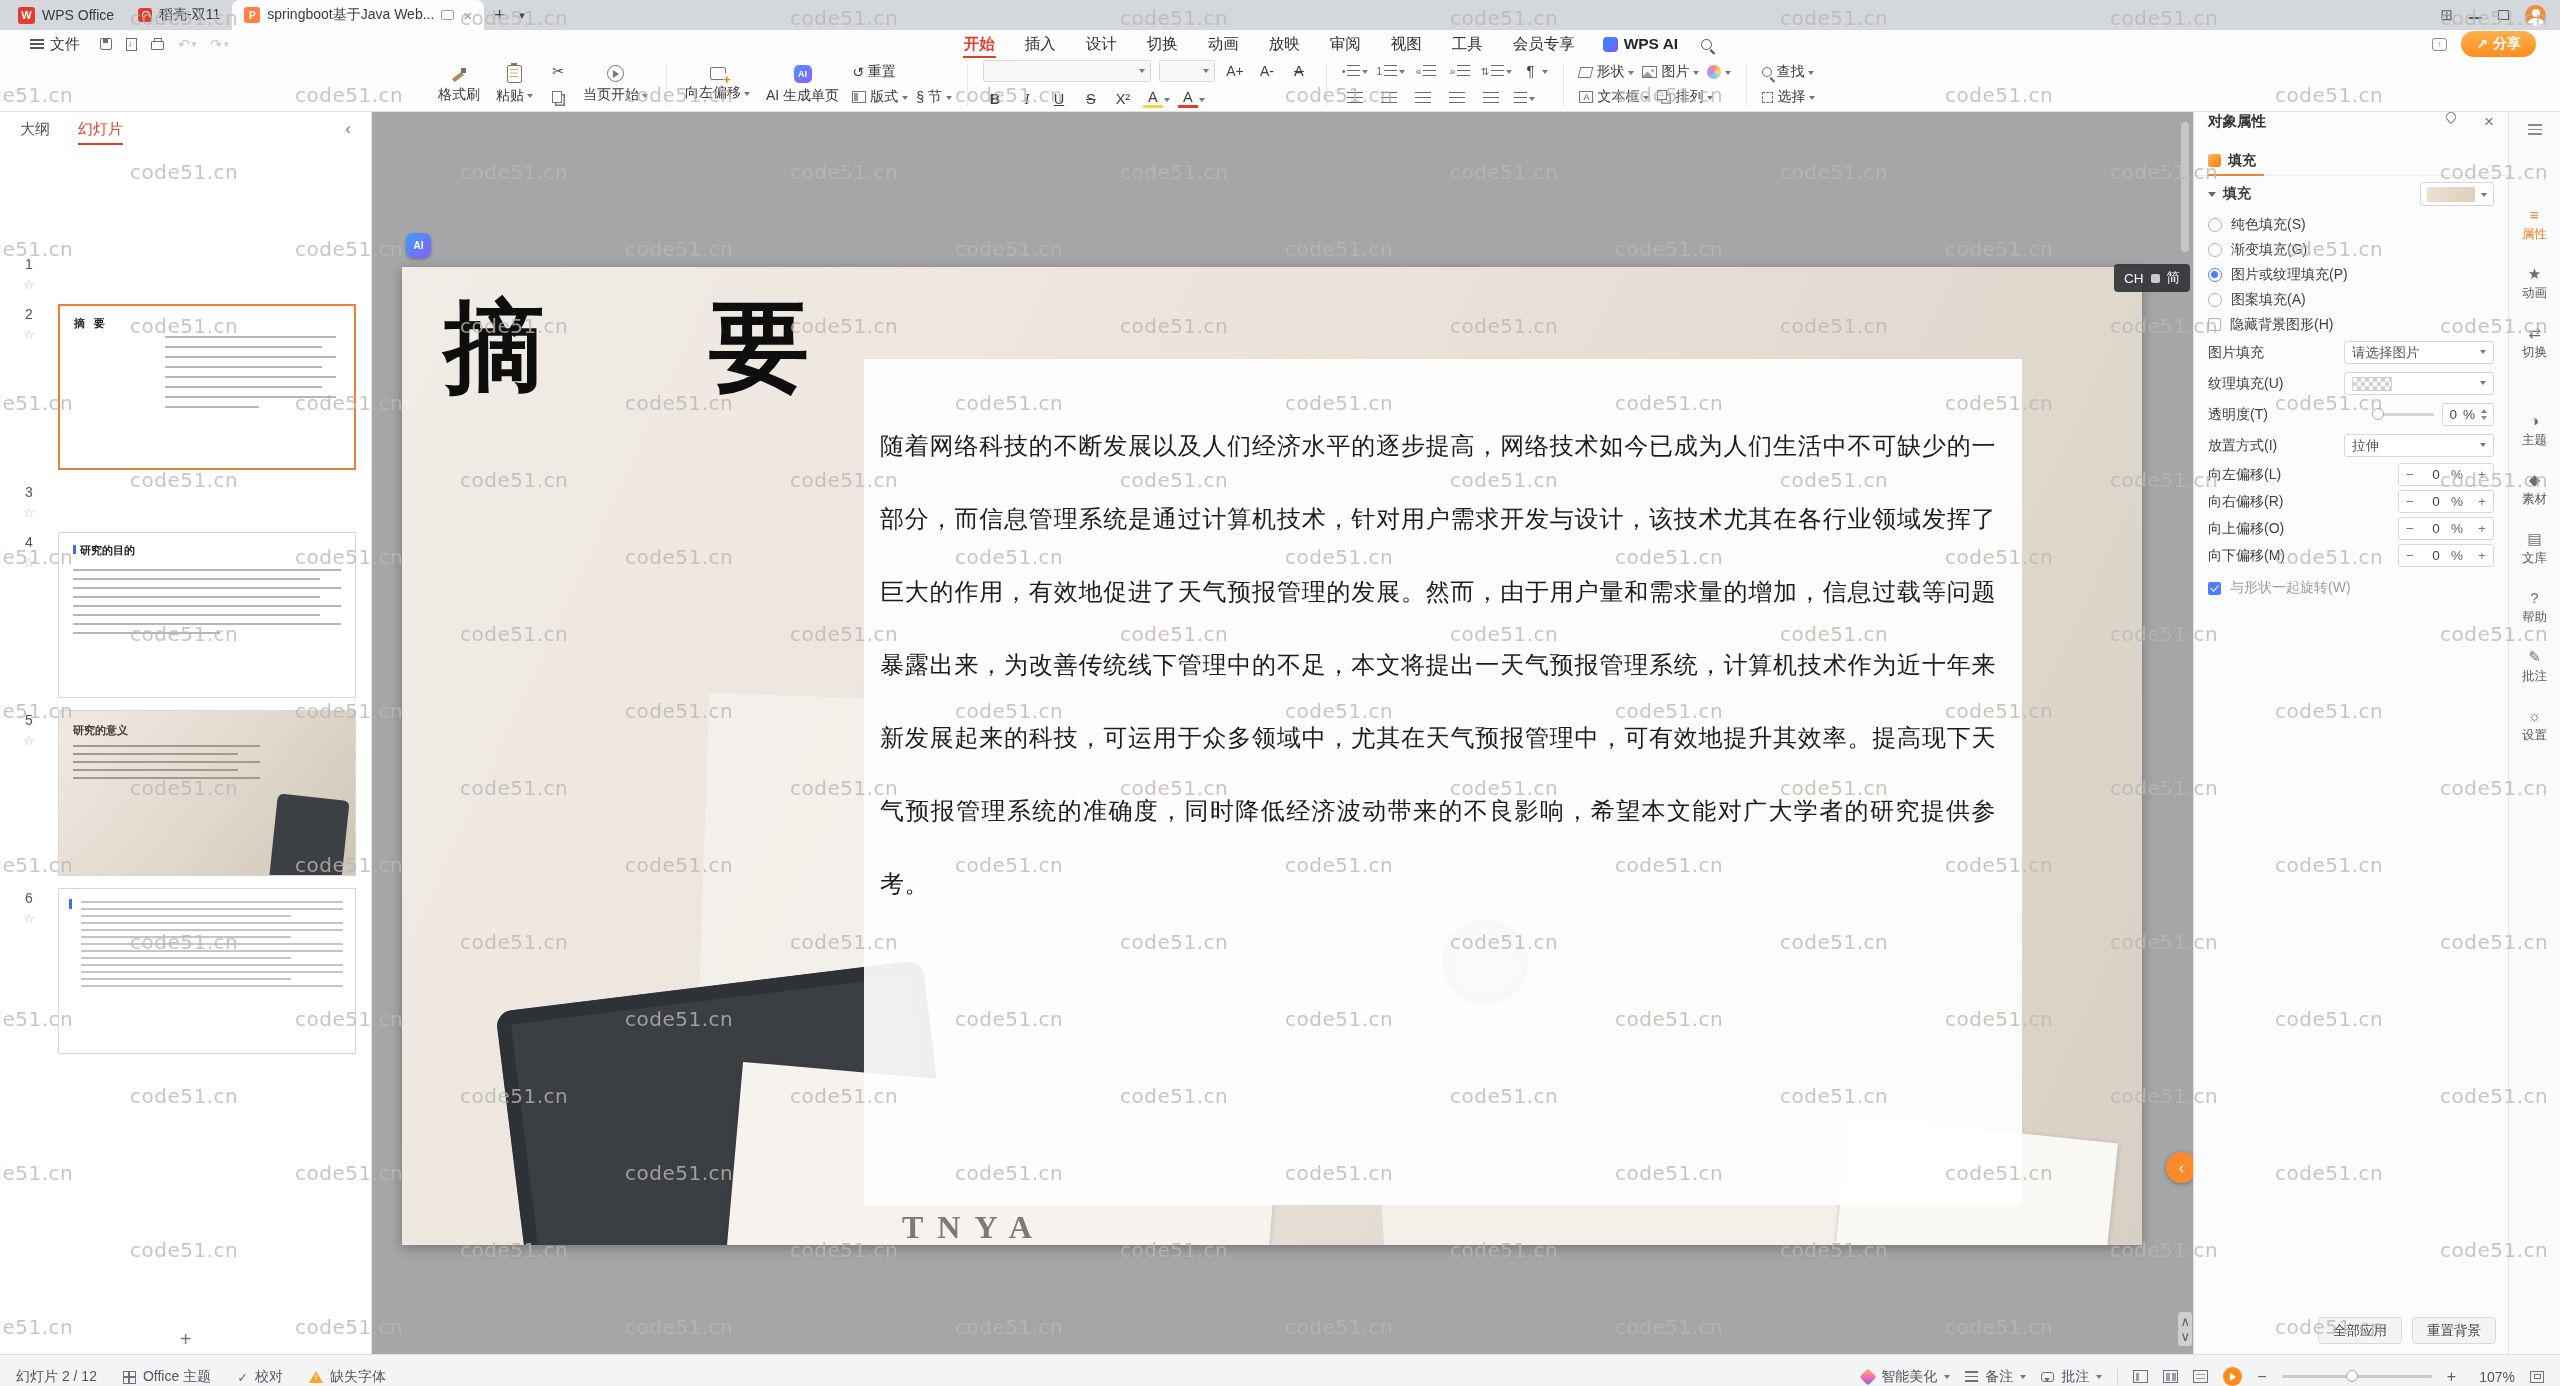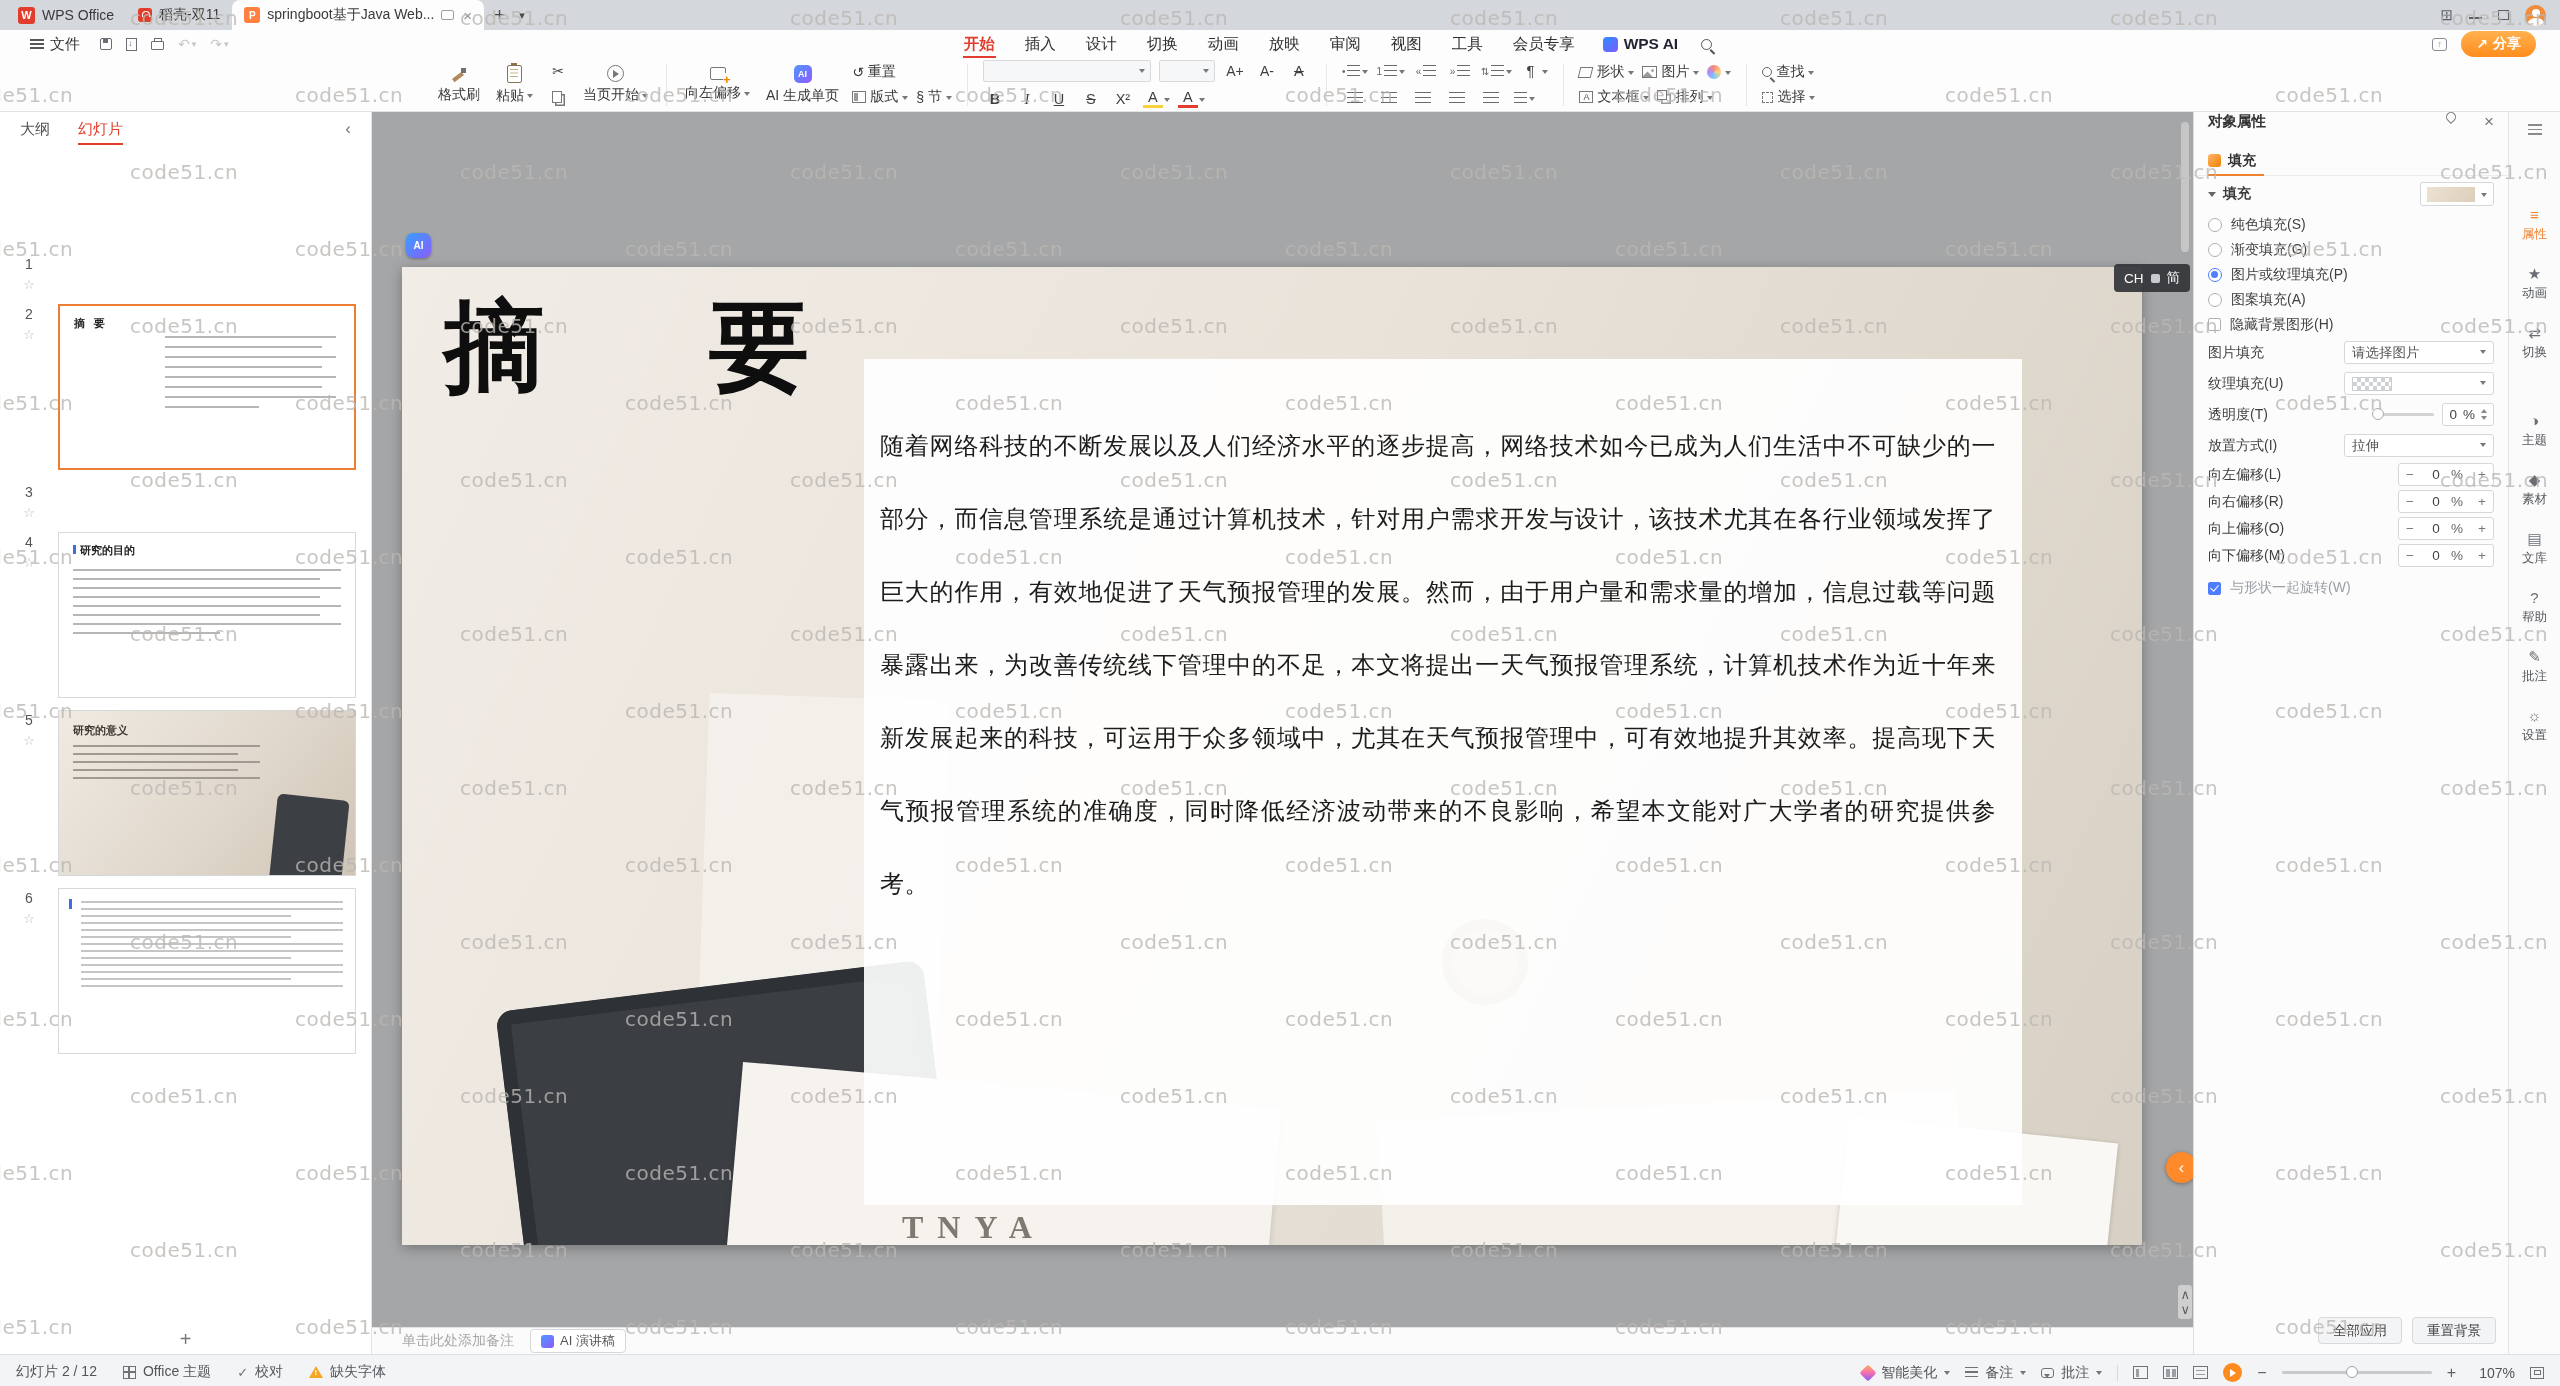--- a/index.html
+++ b/index.html
@@ -215,21 +215,21 @@
 
 .rail{width:52px;background:#fbfbfc;border-left:1px solid #e4e5e7;display:flex;flex-direction:column;align-items:center;padding-top:12px;flex:none}
 .rail-collapse{width:14px;height:11px;background:repeating-linear-gradient(to bottom,#8a8a8a 0 1.6px,transparent 1.6px 4.6px);margin-bottom:72px}
 .rail-item{display:flex;flex-direction:column;align-items:center;gap:4px;margin-bottom:23px}
 .ric{font-size:15px;color:#6a6e74;line-height:1}
 .rlb{font-size:12.5px;color:#55585e}
 .rail-item.active .ric,.rail-item.active .rlb{color:#f08330}
 .rail-item.gap{margin-bottom:52px}
 
 
-.statusbar{height:32px;background:#f3f4f6;border-top:1px solid #dfe0e2;display:flex;align-items:flex-start;padding:8px 16px;font-size:14px;color:#52555a;gap:26px}
+.statusbar{height:32px;background:#f3f4f6;border-top:1px solid #dfe0e2;display:flex;align-items:flex-end;padding:0 16px;font-size:14px;color:#52555a;gap:26px}
 .sb-item{display:flex;align-items:center;gap:7px;white-space:nowrap}
 .sb-right{margin-left:auto;display:flex;align-items:center;gap:15px}
 .sb-div{width:1px;height:16px;background:#d7d8da}
 .warn{position:relative;width:0;height:0;border-left:7px solid transparent;border-right:7px solid transparent;border-bottom:12px solid #f5a623}
 .warn::after{content:"!";position:absolute;left:-1.5px;top:2px;color:#fff;font-size:8px;font-weight:700}
 .ic-theme{width:13px;height:13px;border:1.5px solid #6f7277;position:relative}
 .ic-theme::after{content:"";position:absolute;left:4.5px;top:0;bottom:0;width:1.5px;background:#6f7277}
 .ic-theme::before{content:"";position:absolute;top:4.5px;left:0;right:0;height:1.5px;background:#6f7277}
 .ic-proof{font-size:13px;color:#6f7277}
 .ic-sparkle{width:12px;height:12px;background:linear-gradient(135deg,#ffb14f,#f46fb0,#7a5bff);transform:rotate(45deg);border-radius:2px}
@@ -658,27 +658,20 @@
         </div>
       </div>
       <i class="cv-scroll"></i>
       <div class="cv-pager">
         <span>∧</span>
         <span>∨</span>
       </div>
       <div class="expand-btn">
           <span>‹</span>
         </div>
-    </div>
-    <div class="notesbar">
-      <span class="notes-ph">单击此处添加备注</span>
-      <span class="ai-notes">
-        <i class="ai-tag"></i>
-        <span>AI 演讲稿</span>
-      </span>
     </div>
   </div>
 
   <div class="props">
     <div class="pp-head">
       <span class="pp-title">对象属性</span>
       <span class="pin"></span>
       <span class="pp-close">×</span>
     </div>
     <div class="pp-tab">

